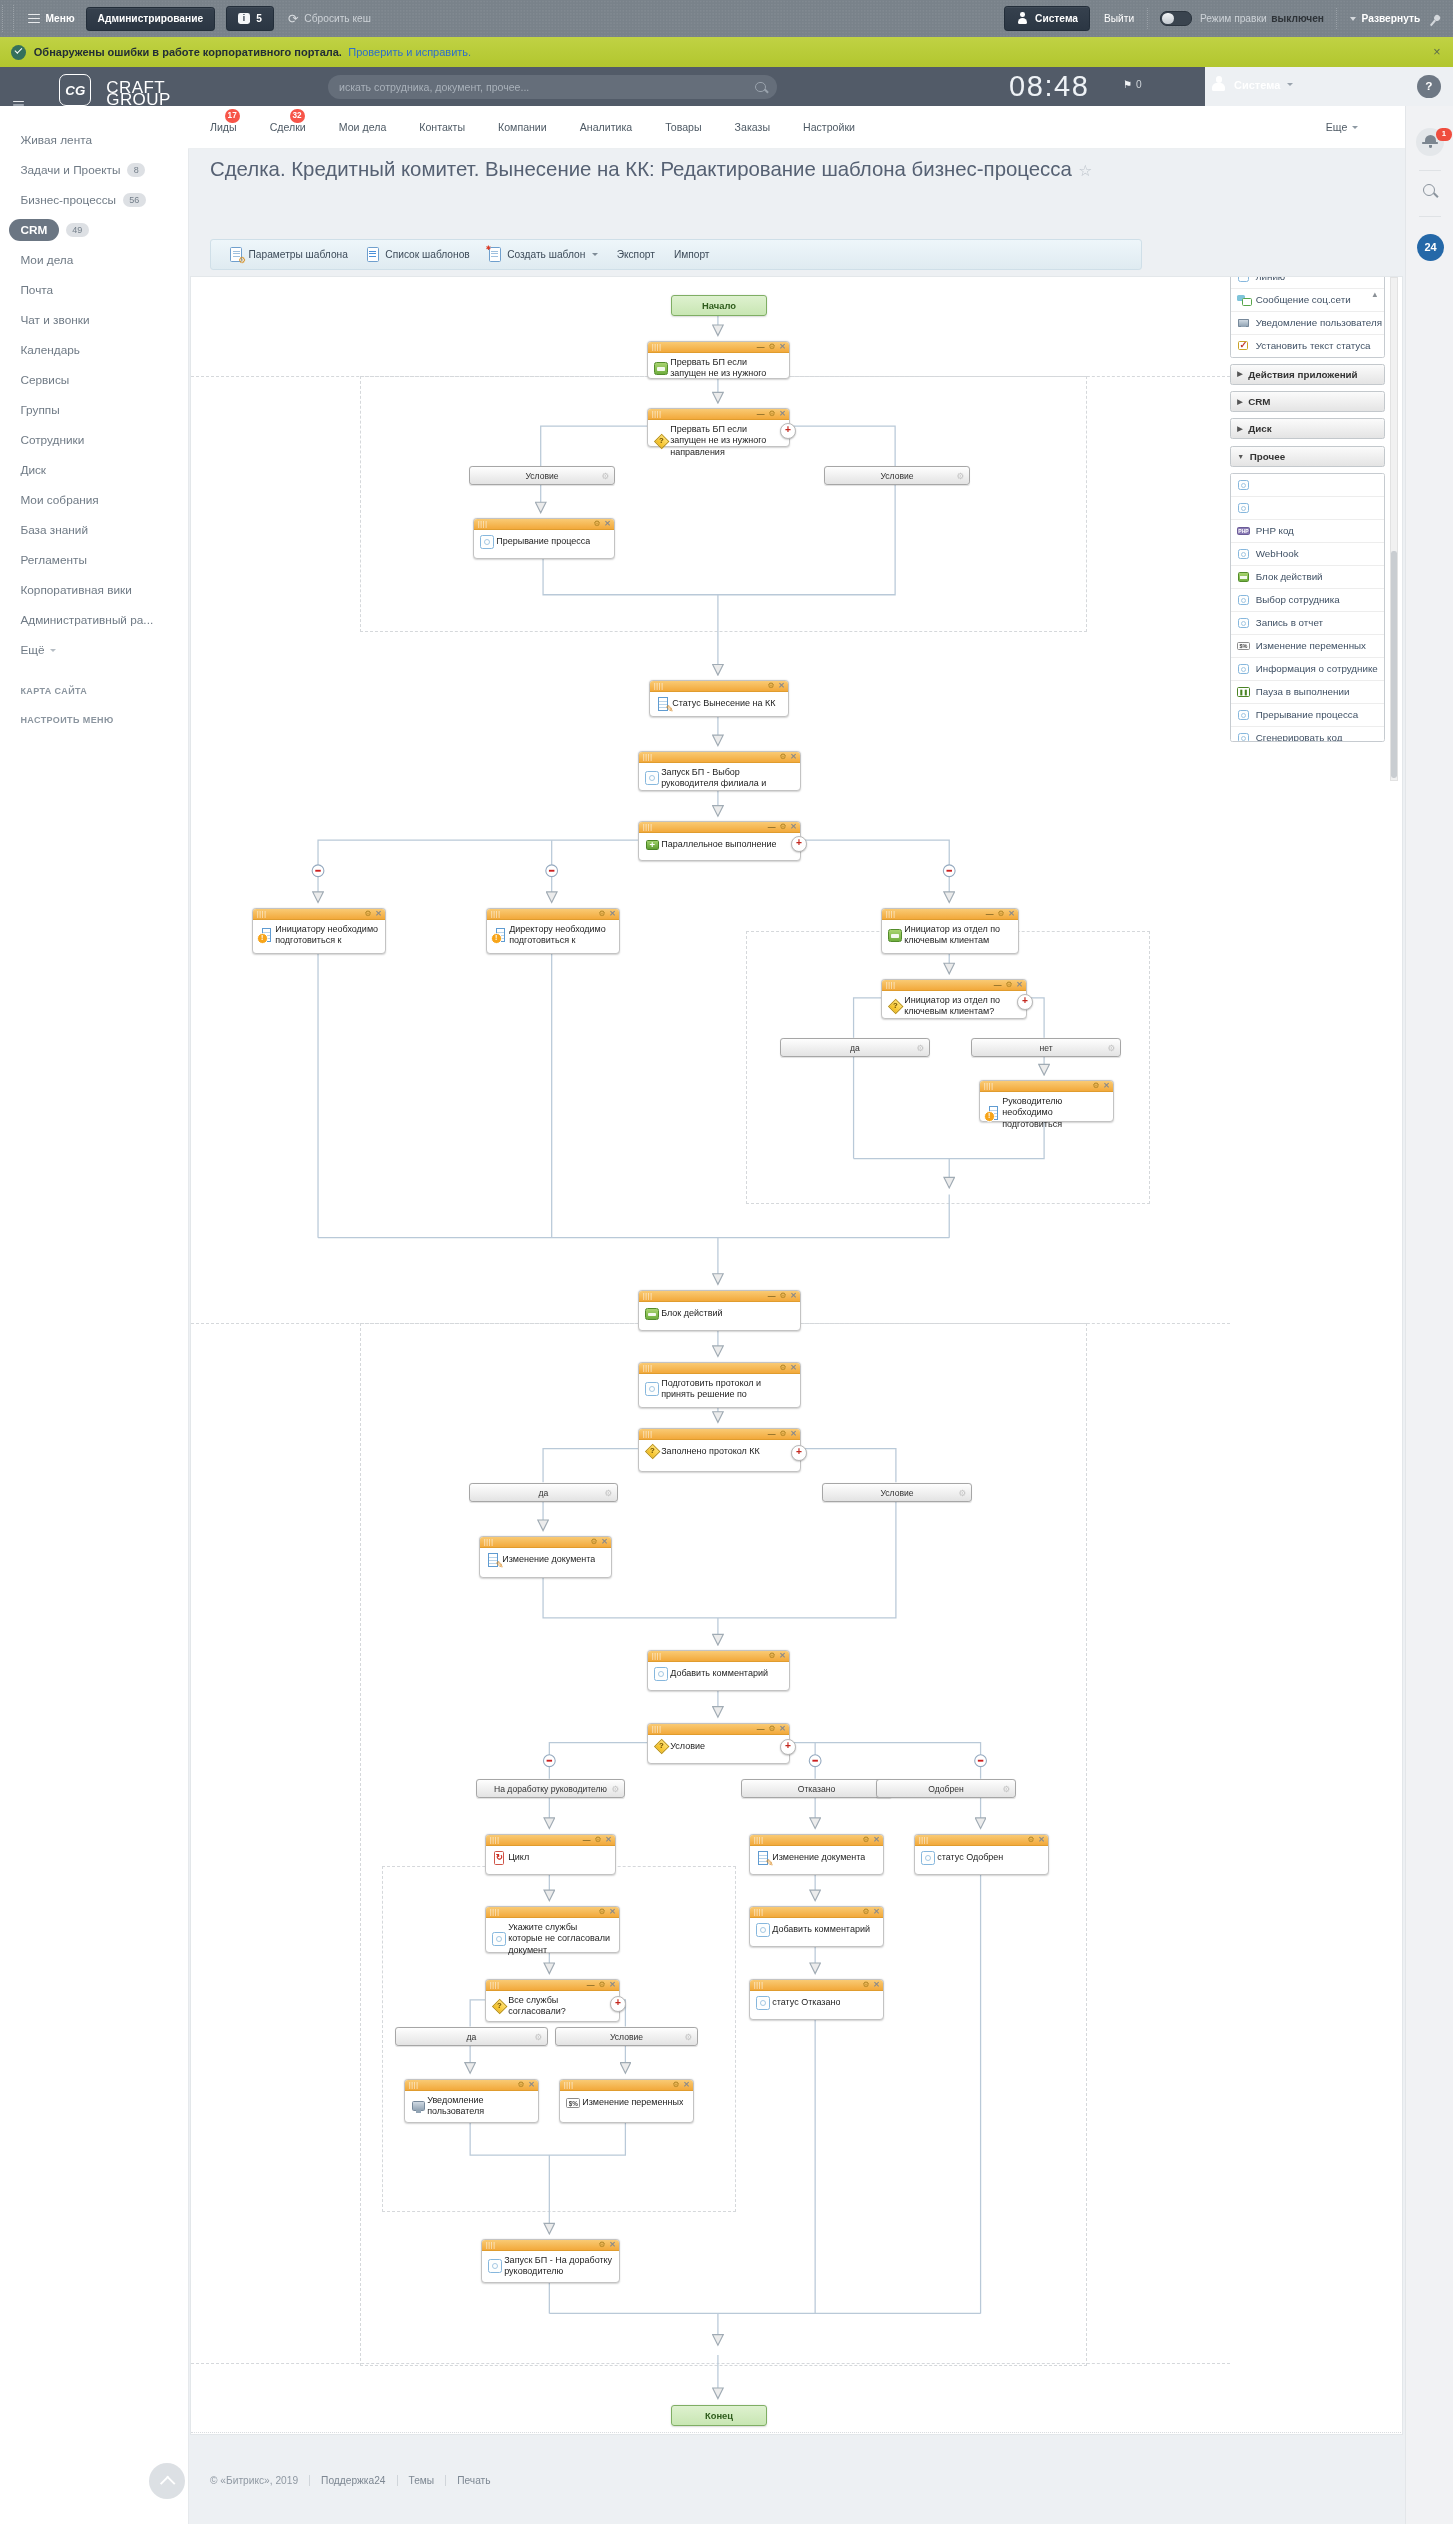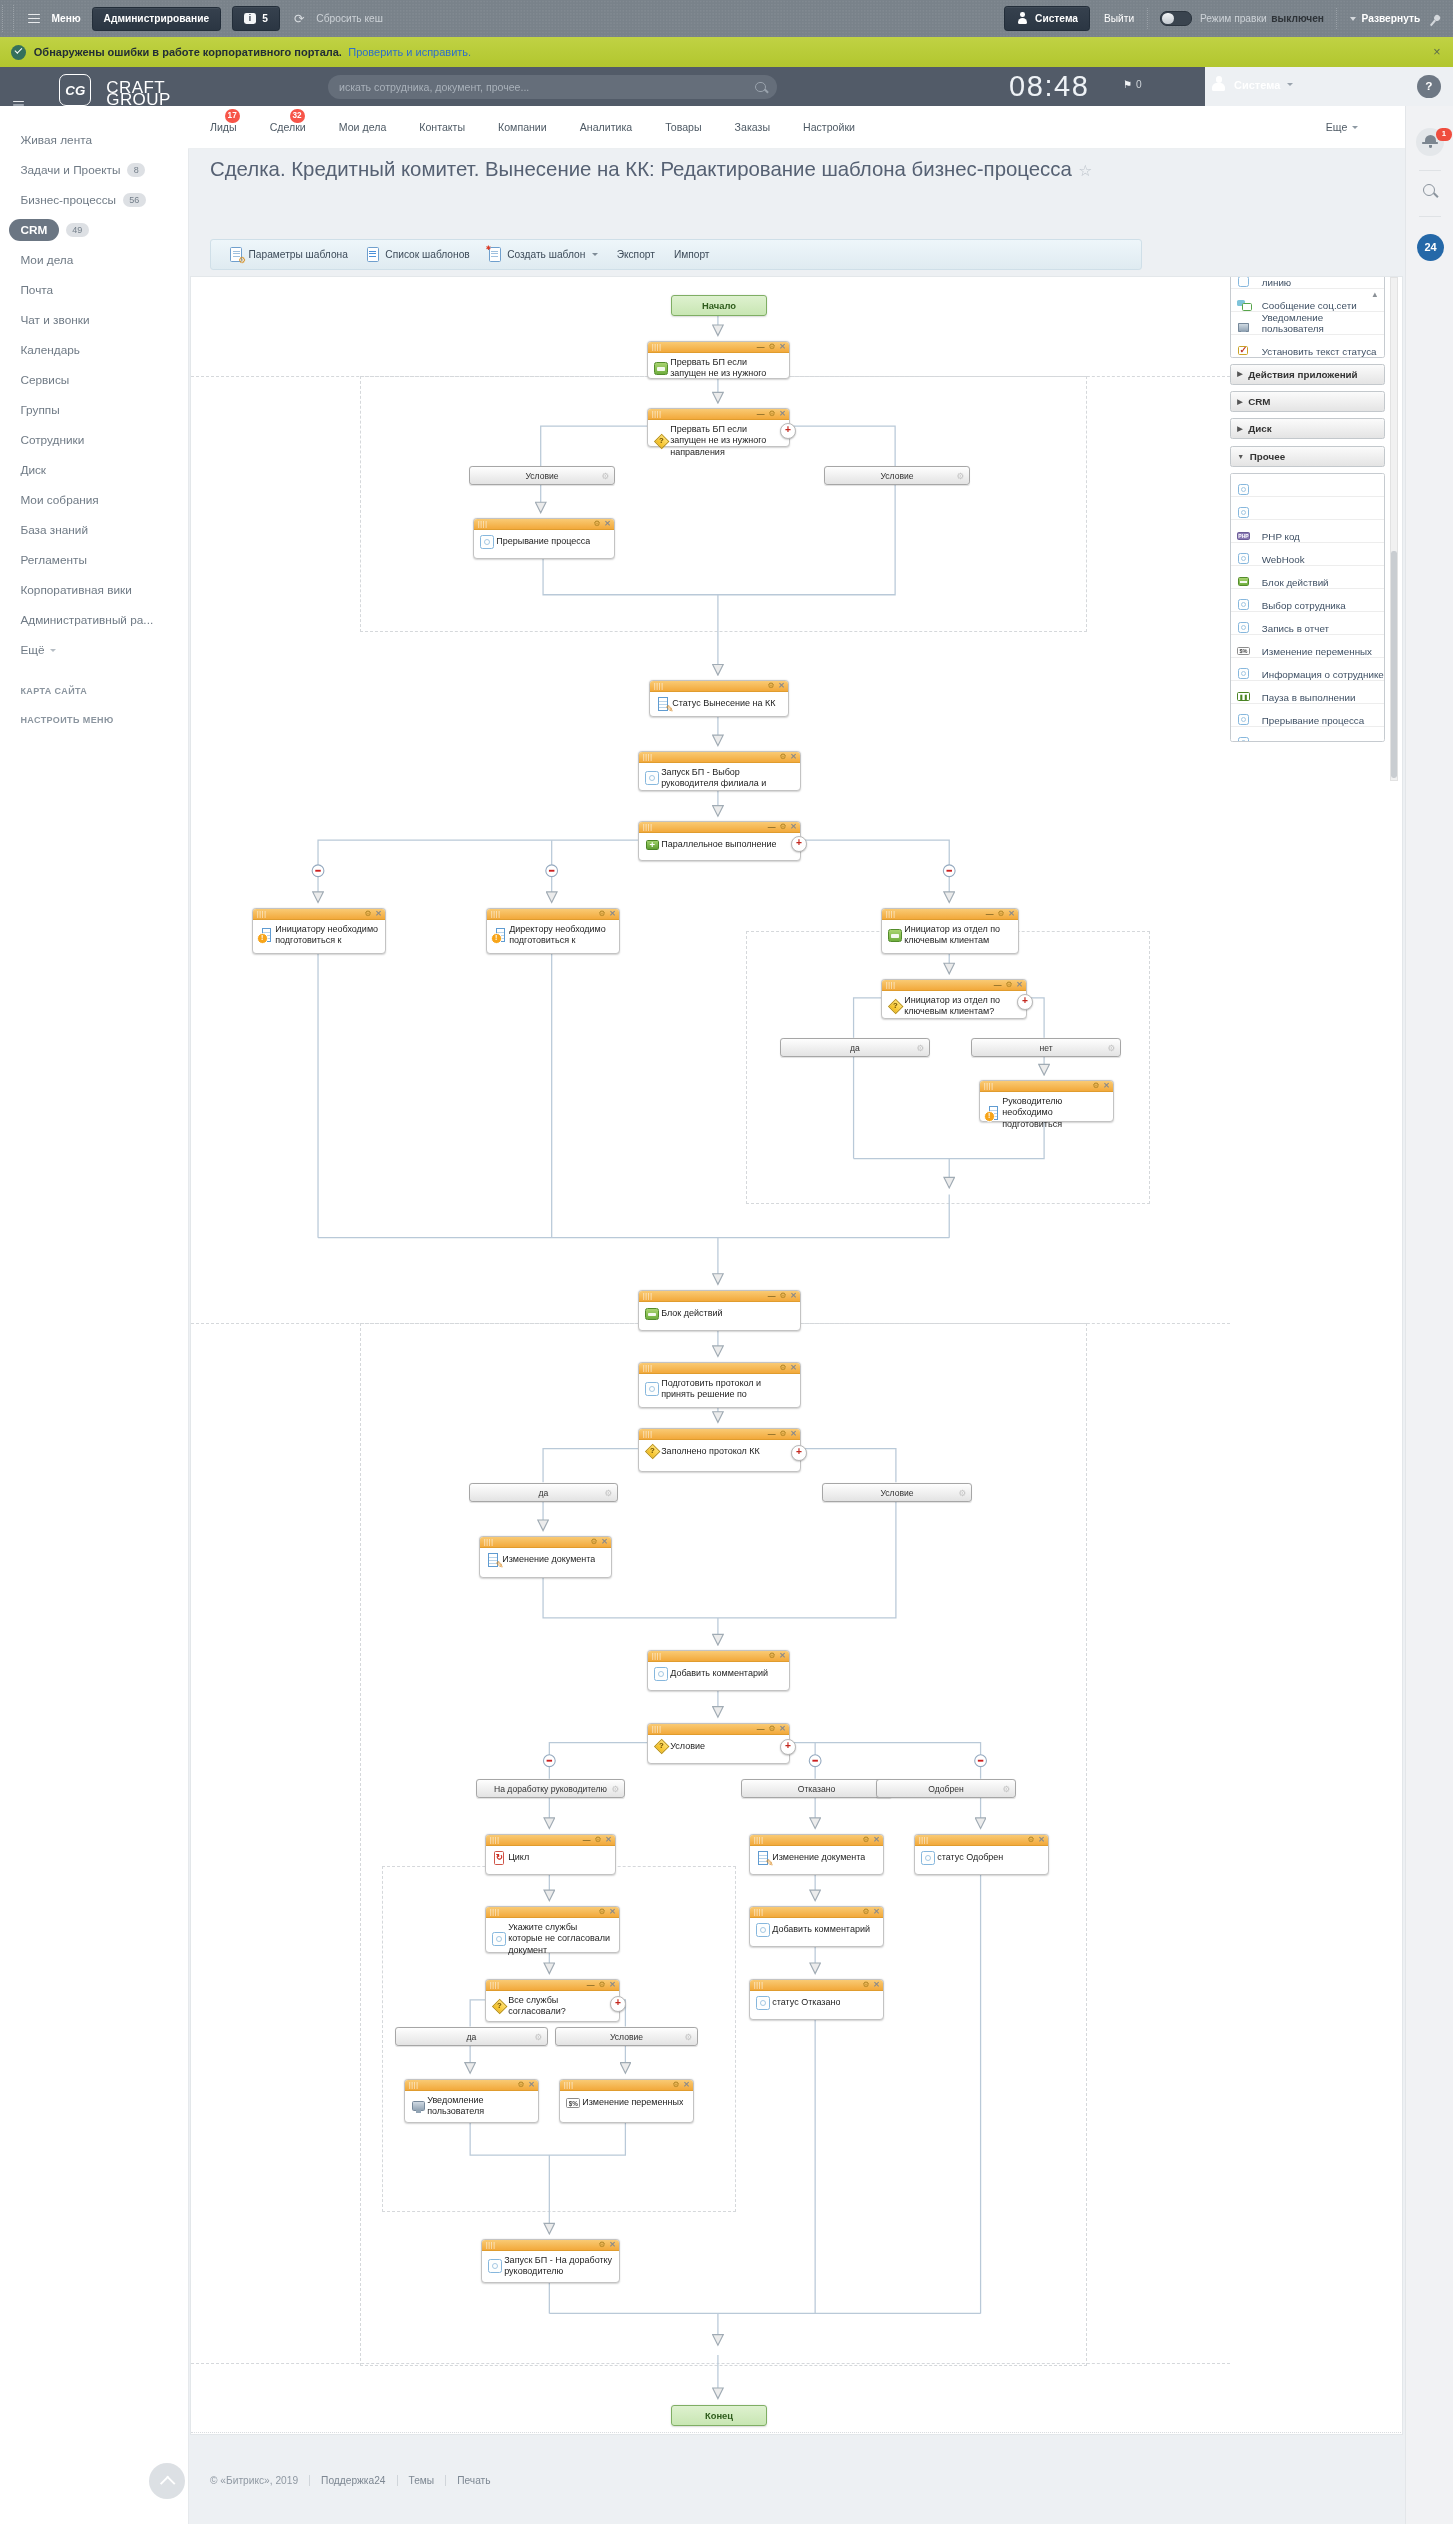--- a/index.html
+++ b/index.html
@@ -1,21 +1,21 @@
 <!DOCTYPE html>
 <html style="font-size:12.5px"><head>
 <meta charset="utf-8">
 <style>
   html,body{margin:0;padding:0}
   body{width:1453px;height:2525px;position:relative;background:#edf0f3;font-family:"Liberation Sans",sans-serif;overflow:hidden}
 
   
   #topbar{position:absolute;left:0;top:0;width:1453px;height:37px;background:#79828a;background-image:radial-gradient(rgba(255,255,255,.06) 0.8px,transparent 0.8px);background-size:3.1px 3.1px;display:flex;align-items:center;color:#fff;font-size:10.2px}
   .grip{width:9.4px;height:27px;margin-left:2.4px;border-left:1.6px dotted #9aa1a7;border-right:1.6px dotted #9aa1a7}
-  .tb-item{display:flex;align-items:center;gap:12px;margin-left:14px;cursor:pointer}
+  .tb-item{display:flex;align-items:center;gap:6px;margin-left:14px;cursor:pointer}
   .hamb,.hamb::before,.hamb::after{width:11.8px;height:1.6px;background:#e8eaec;border-radius:0.8px}
   .hamb{position:relative}.hamb::before,.hamb::after{content:"";position:absolute;left:0}
   .hamb::before{top:-3.9px}.hamb::after{top:3.9px}
   .tb-btn{background:linear-gradient(#36414e,#2b3643);border:0.8px solid #222d39;border-radius:3.1px;padding:5.5px 11px;font-weight:bold;color:#fff;display:flex;align-items:center;gap:6.3px;margin-left:11px;box-shadow:inset 0 0.8px 0 rgba(255,255,255,.08);cursor:pointer}
   .info-ic{width:11.8px;height:11.8px;background:#f4f6f8;border-radius:2.4px;color:#2b3643;font-weight:bold;font-size:8.6px;line-height:11.8px;text-align:center}
   .refresh-ic{font-size:12.5px;color:#d7dbdf}
   .tb-grey{color:#cdd2d7;font-weight:normal}
   .tb-right{margin-left:auto;display:flex;align-items:center;margin-right:12.5px}
   .avatar-ic{width:12.5px;height:12.5px;position:relative}
   .avatar-ic::before{content:"";position:absolute;left:3.9px;top:0;width:4.7px;height:4.7px;border-radius:50%;background:#fff}
@@ -139,21 +139,21 @@
   .nicon[data-icon="notify"]::before{content:"";position:absolute;left:1.6px;top:2.4px;width:11px;height:7.8px;background:linear-gradient(#cfd9e2,#93a5b5);border:0.8px solid #76889a;border-radius:1.6px}
   .nicon[data-icon="notify"]::after{content:"";position:absolute;left:5.5px;top:11.8px;width:4.7px;height:2.4px;background:#93a5b5}
   .nicon[data-icon="cycle"]::before{content:"";position:absolute;left:2.4px;right:3.1px;top:0.8px;bottom:0.8px;background:#fff;border:0.8px solid #cf5548;border-radius:1.6px}
   .nicon[data-icon="cycle"]::after{content:"↻";position:absolute;left:0;top:2.4px;width:100%;text-align:center;color:#cc2a1e;font-weight:bold;font-size:8.6px}
 
   
   #palette{position:absolute;left:1039px;top:-12.5px;width:155px;z-index:5}
   .pal-box{background:#fff;border:0.8px solid #c6cbd0;border-radius:2.4px;overflow:hidden;margin-top:6.3px}
   .pal-box.clip{margin-top:0}
   .pal-box.clip2{height:267px}
-  .pal-item{height:22px;display:flex;align-items:flex-end;gap:12px;padding-left:6.3px;font-size:9.8px;color:#3f5064;border-top:0.8px solid #ededed;cursor:grab;background:#fff}
+  .pal-item{height:22px;display:flex;align-items:center;gap:6px;padding-left:6.3px;font-size:9.8px;color:#3f5064;border-top:0.8px solid #ededed;cursor:grab;background:#fff}
   .pal-item:first-child{border-top:none}
   .pal-sec{height:19px;margin-top:6.3px;background:linear-gradient(#fbfbfb,#e4e4e4);border:0.8px solid #c3c8cc;border-radius:2.4px;display:flex;align-items:center;gap:5.5px;padding-left:6.3px;font-size:9.8px;font-weight:bold;color:#333;cursor:pointer}
   .sec-arrow{font-size:7px;color:#555}
   .pi{width:12.5px;height:12.5px;position:relative;flex:0 0 auto}
   .pi[data-icon="generic"]::before,.pi[data-icon="feed"]::before{content:"";position:absolute;left:0.8px;right:0.8px;top:0.8px;bottom:0.8px;background:#fdfefe;border:0.8px solid #86b7dd;border-radius:2.4px}
   .pi[data-icon="generic"]::after{content:"";position:absolute;left:3.9px;top:3.9px;width:3.1px;height:3.1px;border:1.2px solid #a3c7e2;border-radius:50%}
   .pi[data-icon="social"]::before{content:"";position:absolute;left:0;top:1.6px;width:7.8px;height:6.3px;background:#7fc4da;border-radius:1.6px}
   .pi[data-icon="social"]::after{content:"";position:absolute;left:4.7px;top:4.7px;width:7.8px;height:6.3px;background:#fff;border:0.8px solid #57a54a;border-radius:1.6px}
   .pi[data-icon="notify"]::before{content:"";position:absolute;left:0.8px;top:2.4px;width:9.4px;height:6.3px;background:linear-gradient(#cfd9e2,#93a5b5);border:0.8px solid #76889a;border-radius:0.8px}
   .pi[data-icon="notify"]::after{content:"";position:absolute;left:3.9px;top:9.4px;width:4.7px;height:1.6px;background:#93a5b5}

